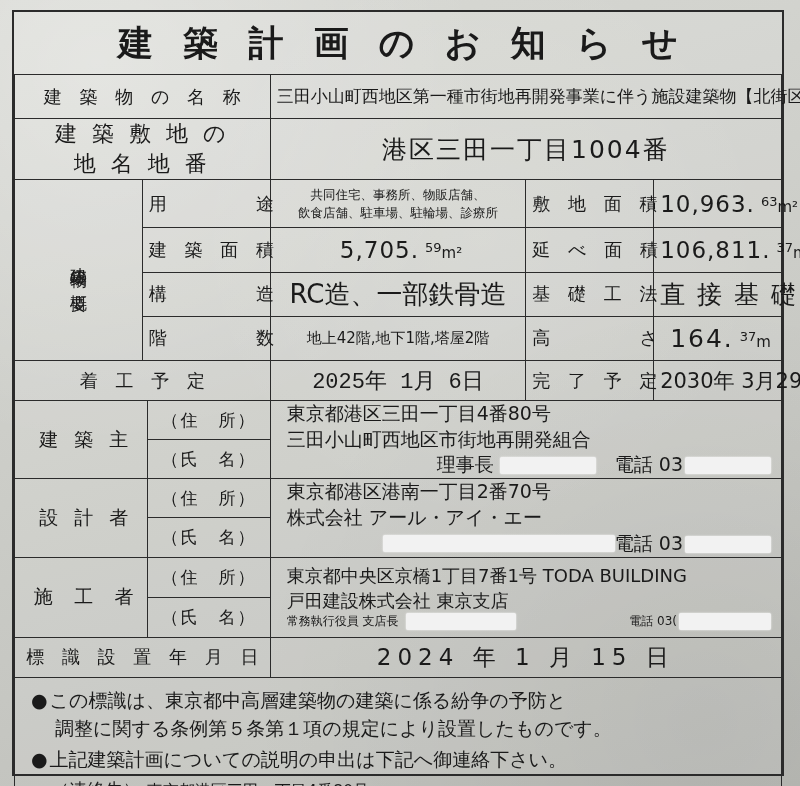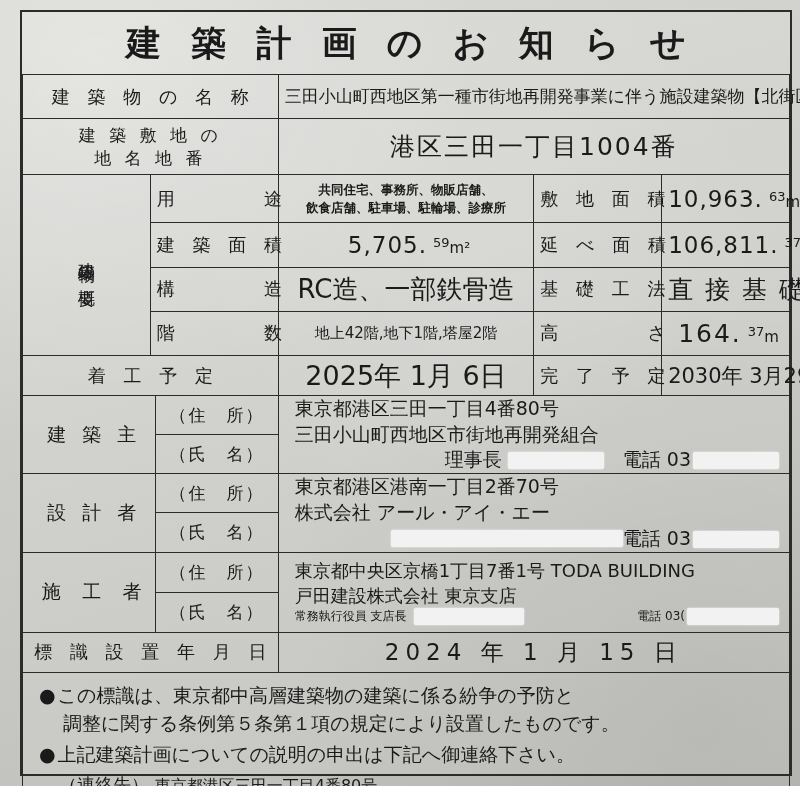--- a/index.html
+++ b/index.html
@@ -25,21 +25,21 @@
     position: absolute;
     inset: 0;
     background:
       radial-gradient(circle at 12% 8%, rgba(255,255,255,0.30), rgba(255,255,255,0) 38%),
       radial-gradient(circle at 88% 92%, rgba(0,0,0,0.07), rgba(0,0,0,0) 45%),
       radial-gradient(circle at 60% 30%, rgba(255,255,255,0.12), rgba(255,255,255,0) 40%);
     pointer-events: none;
   }
   .sheet {
     position: absolute;
-    left: 20px;
+    left: 12px;
     top: 10px;
     width: 772px;
     height: 766px;
     border: 2px solid #2b2b2b;
     box-sizing: border-box;
     background: rgba(255,255,255,0.10);
   }
   table.main {
     width: 100%;
     height: 100%;
@@ -63,21 +63,21 @@
     text-align: center;
     padding-left: 9px;
   }
   .lbl {
     font-size: 18px;
     letter-spacing: 6px;
     padding-left: 6px;
     white-space: nowrap;
   }
   .lbl-sm {
-    font-size: 17px;
+    font-size: 22px;
     letter-spacing: 4px;
     white-space: nowrap;
   }
   .val {
     font-size: 19px;
     text-align: center;
     padding: 2px 6px;
     white-space: nowrap;
   }
   .val-lg {
@@ -216,21 +216,21 @@
         </td>
       </tr>
 
       <tr style="height:48px;">
         <td rowspan="4" style="width:42px;">
           <span class="vert">建築物の概要</span>
         </td>
         <td style="width:183px;">
           <span class="lbl">用 　 　 途</span>
         </td>
-        <td colspan="2" style="width:200px;font-weight:bold;">
+        <td colspan="2" style="width:200px;">
           <div class="tiny">共同住宅、事務所、物販店舗、</div>
           <div class="tiny">飲食店舗、駐車場、駐輪場、診療所</div>
         </td>
         <td style="width:160px;">
           <span class="lbl">敷 地 面 積</span>
         </td>
         <td>
           <span class="val val-lg">10,963.</span><span class="sup">63</span><span class="unit">m²</span>
         </td>
       </tr>
@@ -278,21 +278,21 @@
         <td>
           <span class="val val-xl">164.</span><span class="sup">37</span><span class="unit">m</span>
         </td>
       </tr>
 
       <tr style="height:40px;">
         <td colspan="2">
           <span class="lbl">着 工 予 定</span>
         </td>
         <td colspan="2">
-          <span class="val" style="font-size:27px;">2025年 1月 6日</span>
+          <span class="val" style="font-size:22px;font-family:Liberation Mono, monospace;">2025年 1月 6日</span>
         </td>
         <td>
           <span class="lbl">完 了 予 定</span>
         </td>
         <td>
           <span class="val" style="font-size:21px;">2030年 3月29日</span>
         </td>
       </tr>
 
       <tr style="height:76px;">

